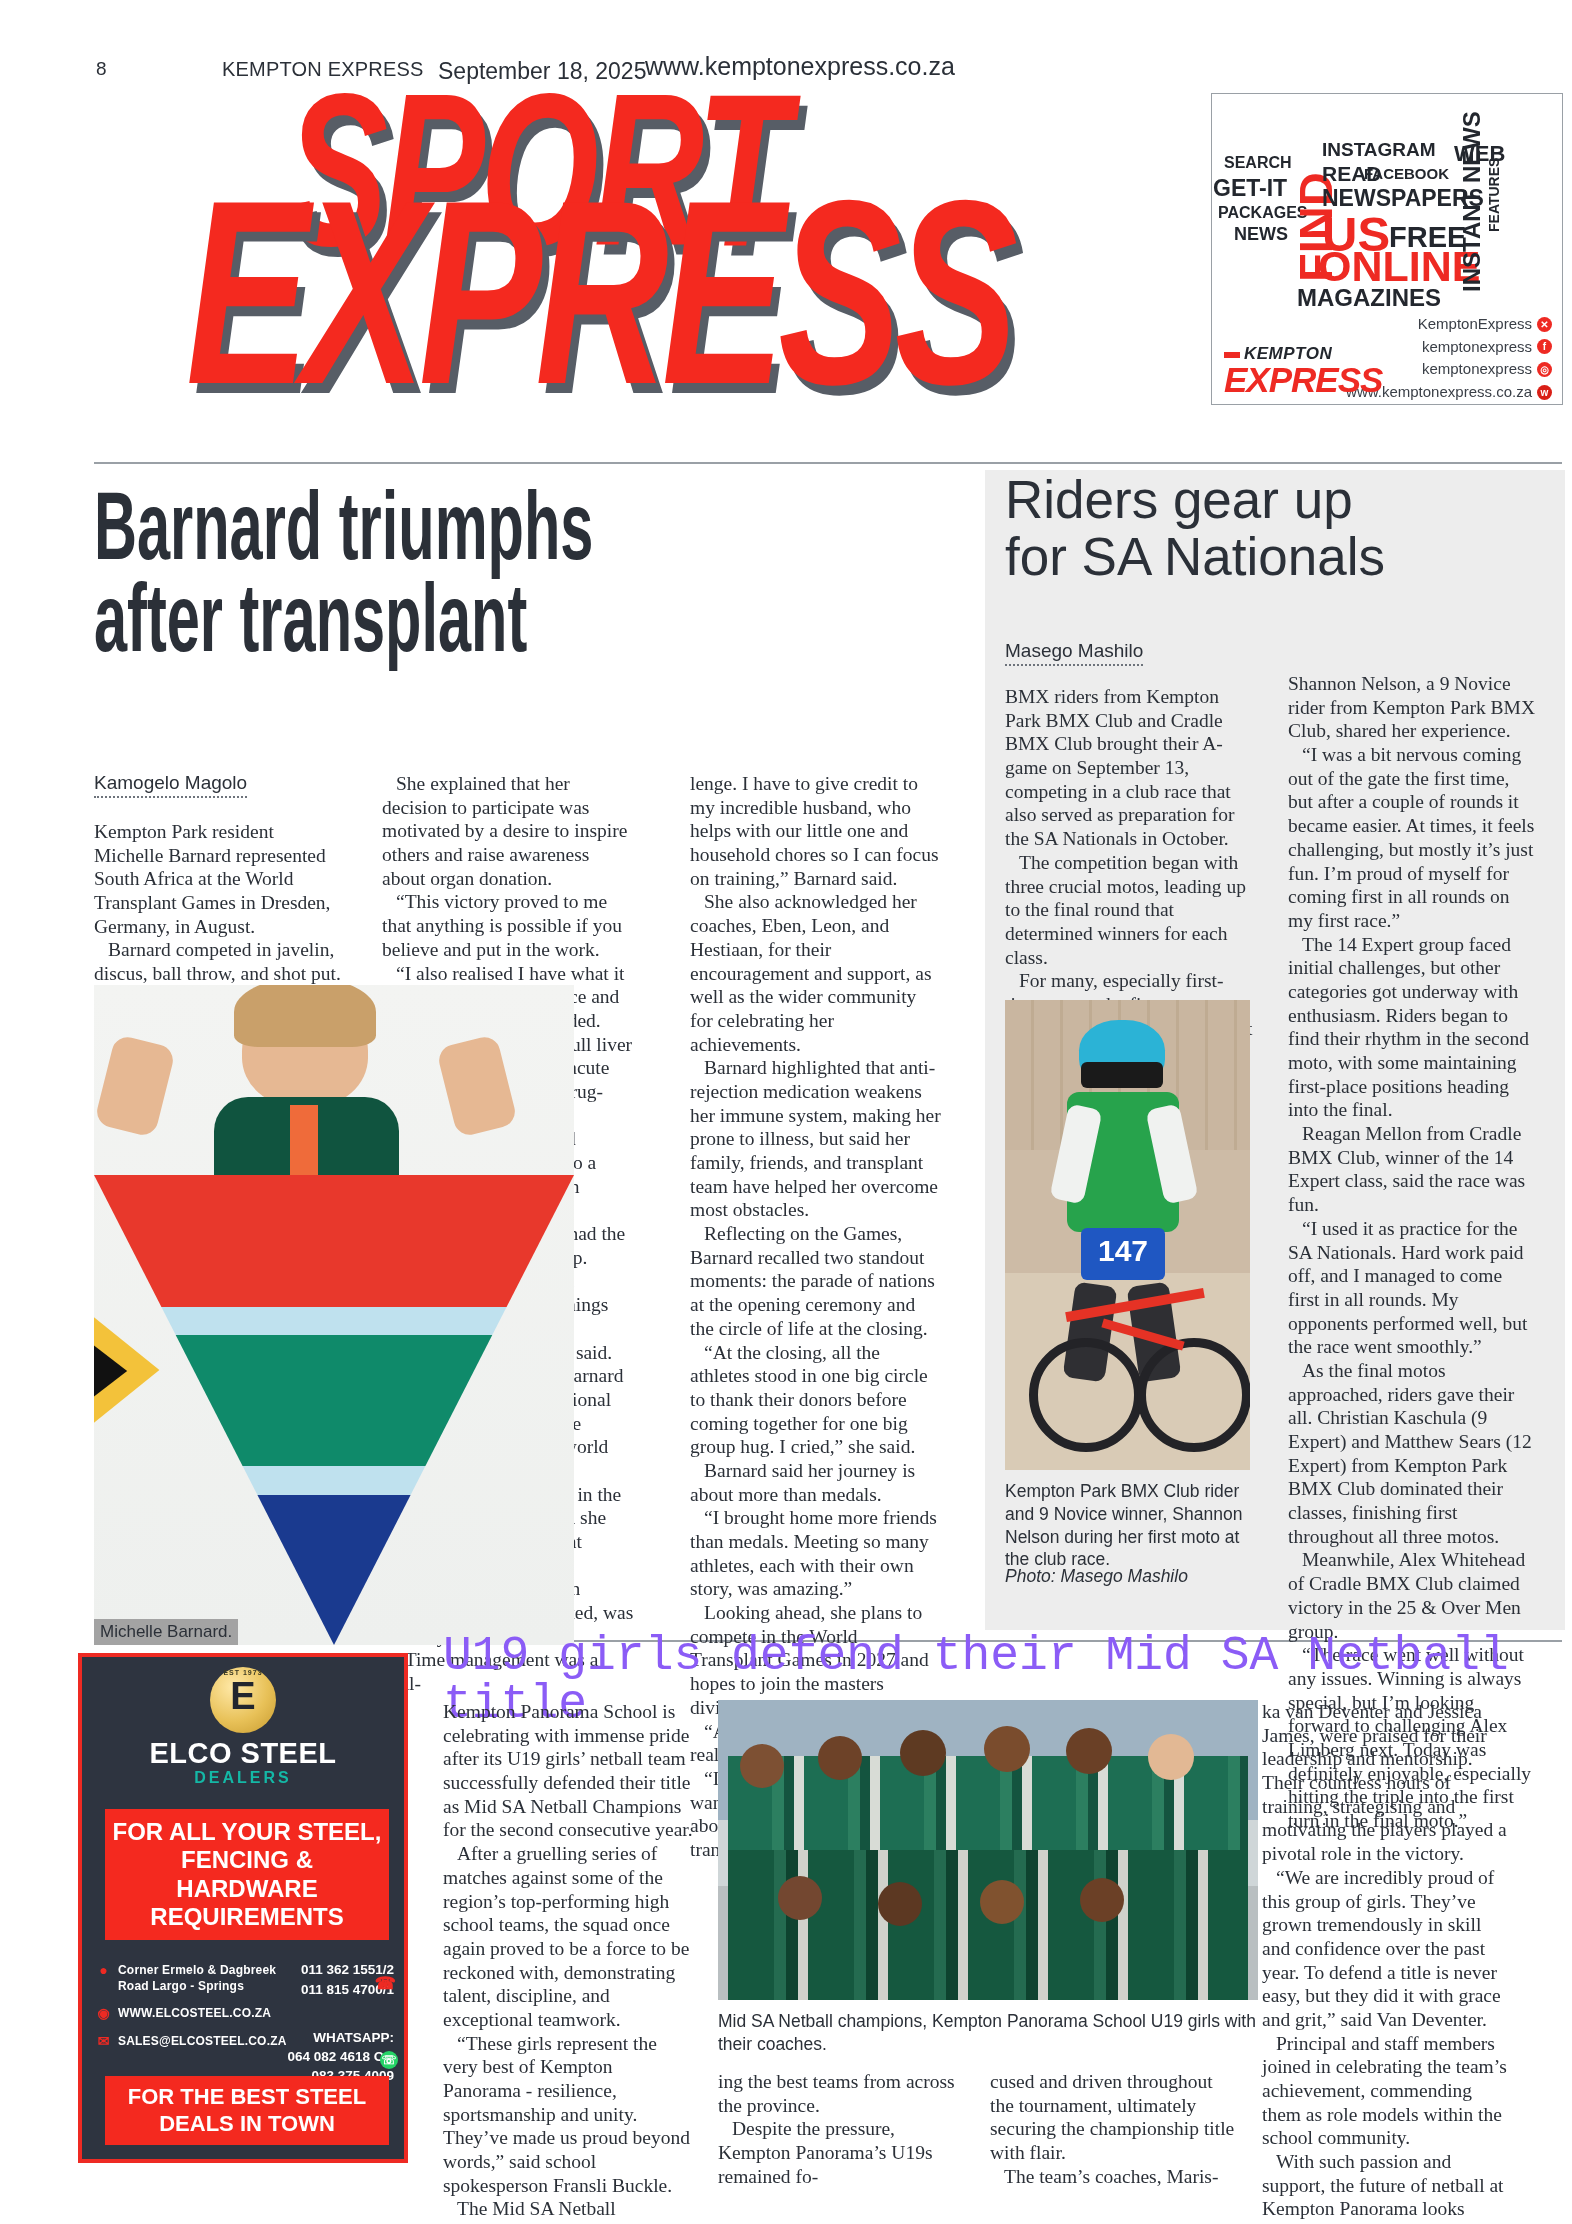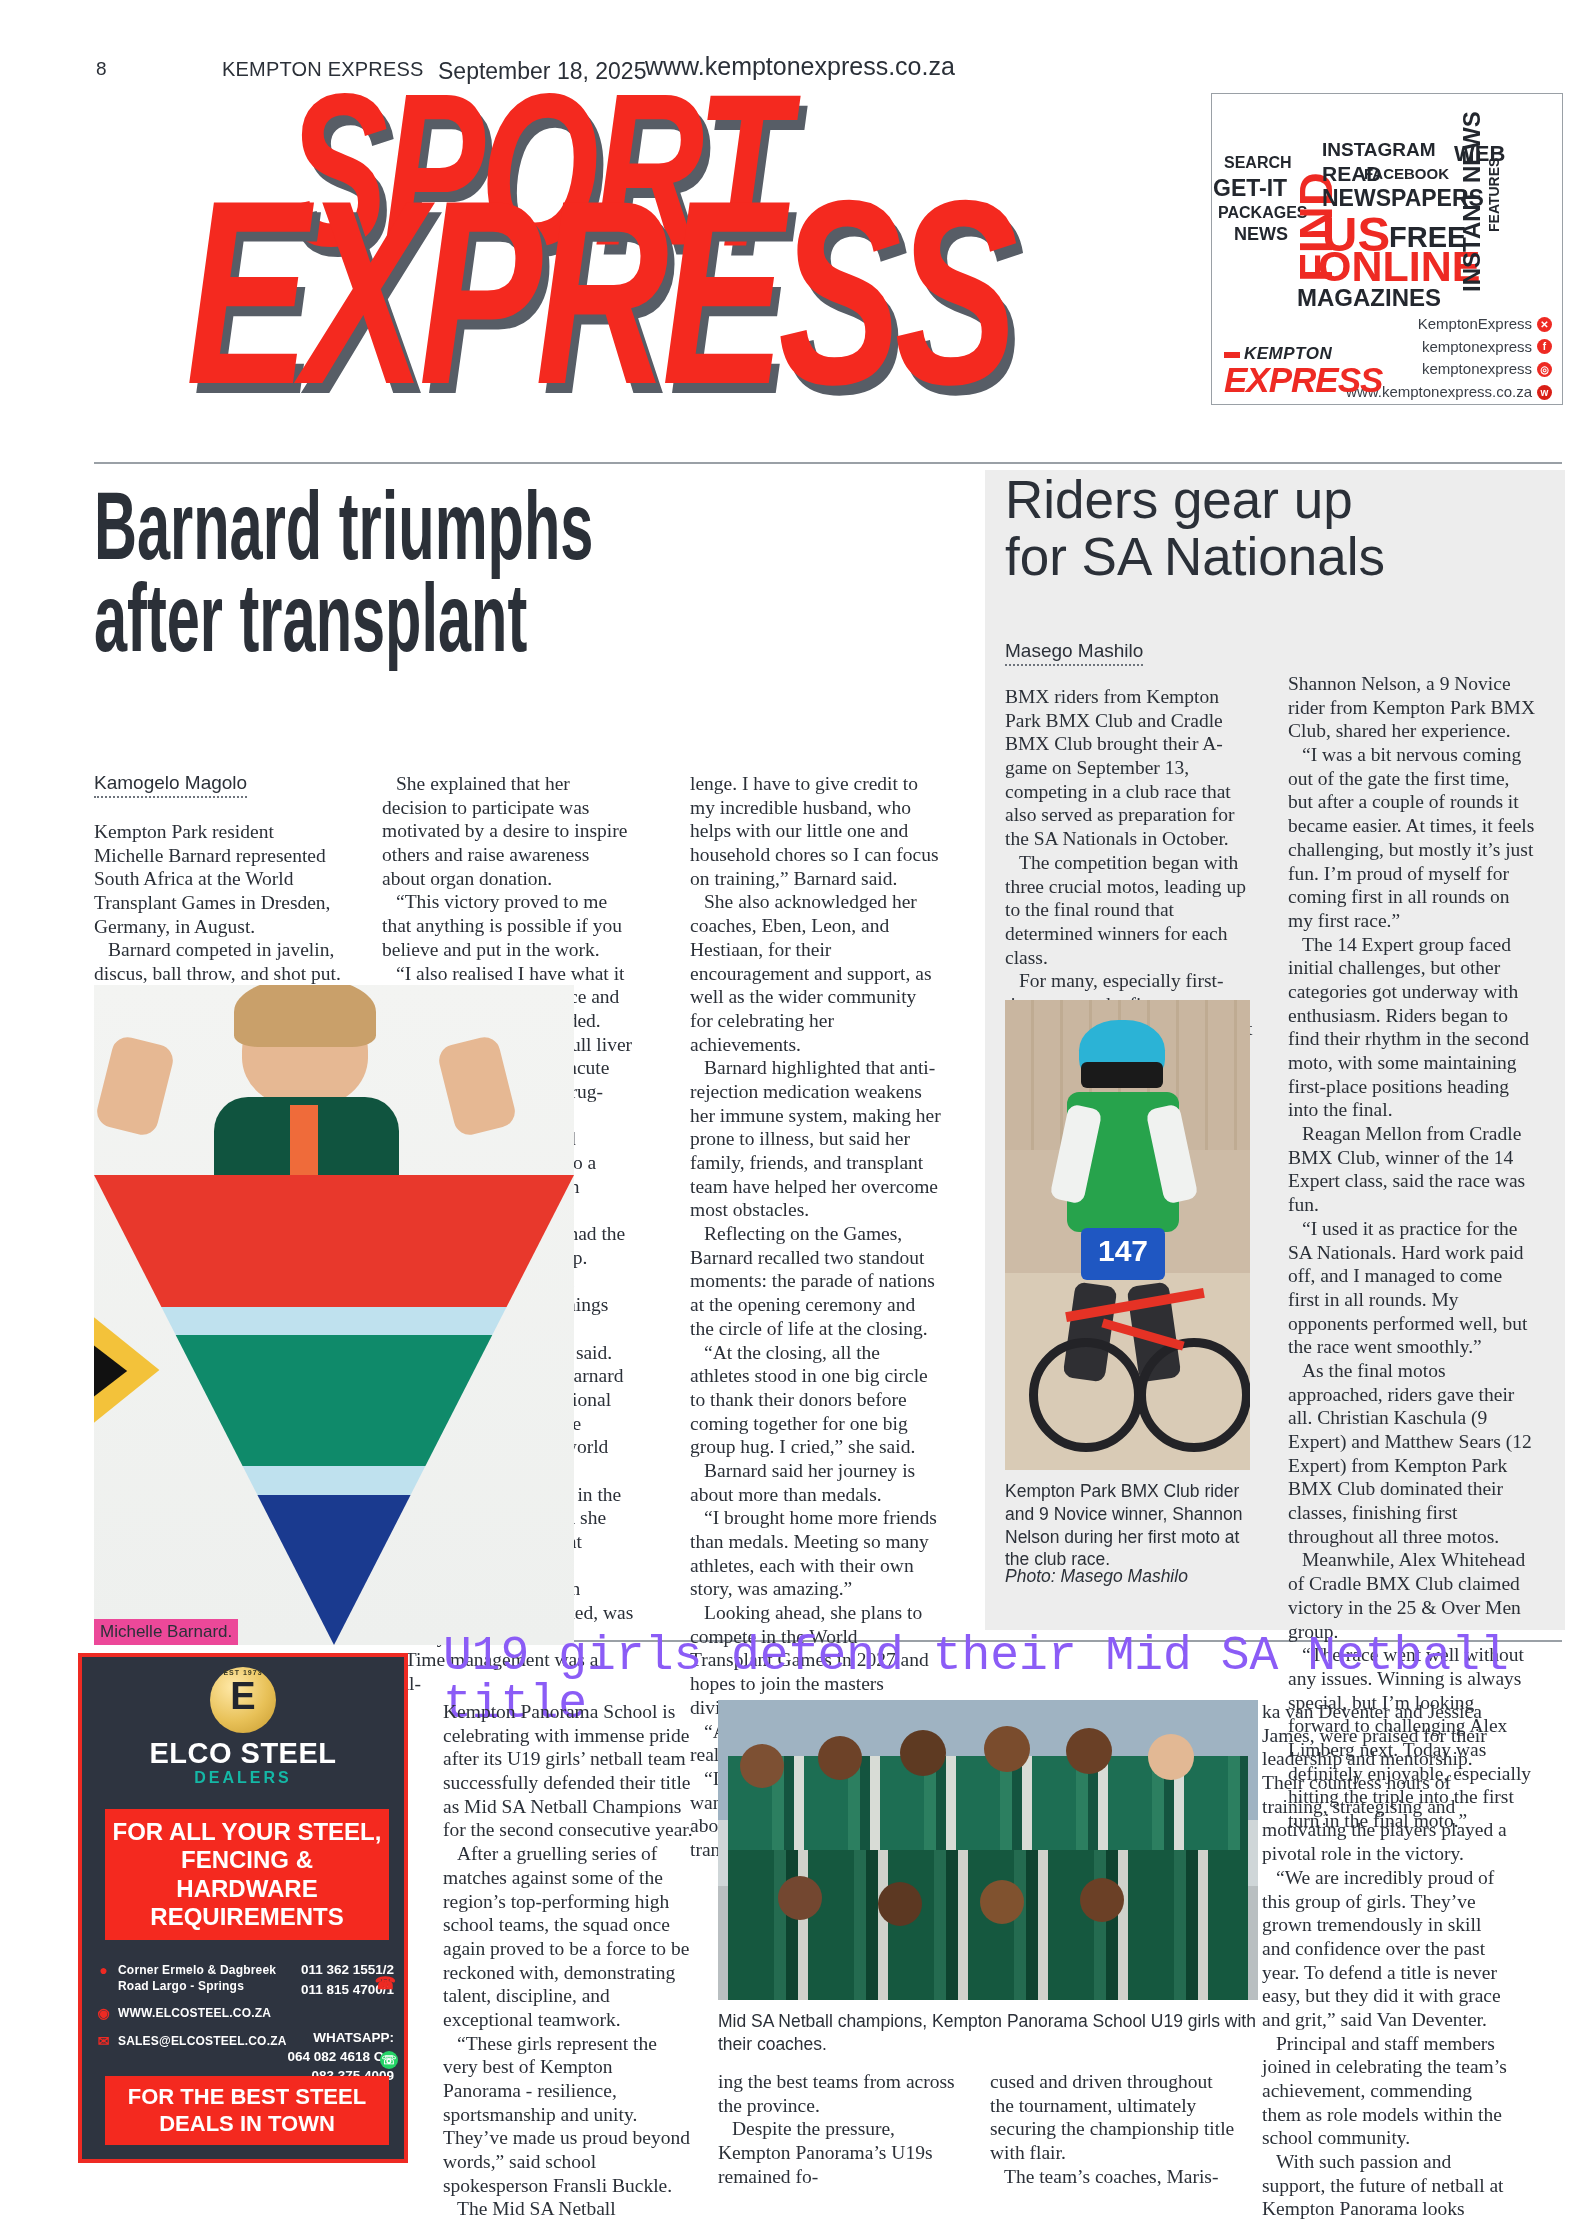--- a/index.html
+++ b/index.html
@@ -46,21 +46,21 @@
   .byline{font-family:"Liberation Sans",sans-serif;font-size:19px;color:#2b3038;
           border-bottom:2px dotted #6d737b;display:inline-block;padding-bottom:2px;}
 
   .col{position:absolute;font-family:"Liberation Serif",serif;font-size:19.5px;line-height:1.215;
        color:#2b3038;text-align:left;}
   .col p{margin:0;text-indent:14px;}
   .col p.first{text-indent:0;}
 
   
   .ph-barnard{position:absolute;left:94px;top:985px;width:480px;height:660px;overflow:hidden;}
-  .cap-white{position:absolute;font-family:"Liberation Sans",sans-serif;font-size:17px;color:#2b3038;background:#ec4899;padding:3px 6px;}
+  .cap-white{position:absolute;font-family:"Liberation Sans",sans-serif;font-size:17px;color:#2b3038;background:#a3a3a3;padding:3px 6px;}
 
   
   .bmx-panel{position:absolute;left:985px;top:470px;width:580px;height:1160px;background:#ededed;}
   .hl-bmx{position:absolute;left:1005px;top:472px;width:555px;
       font-family:"Liberation Sans",sans-serif;font-weight:normal;font-size:53px;line-height:1.07;color:#2b3038;}
   .bmx-byline{position:absolute;left:1005px;top:640px;}
 
   .ph-bmx{position:absolute;left:1005px;top:1000px;width:245px;height:470px;overflow:hidden;}
 
   

